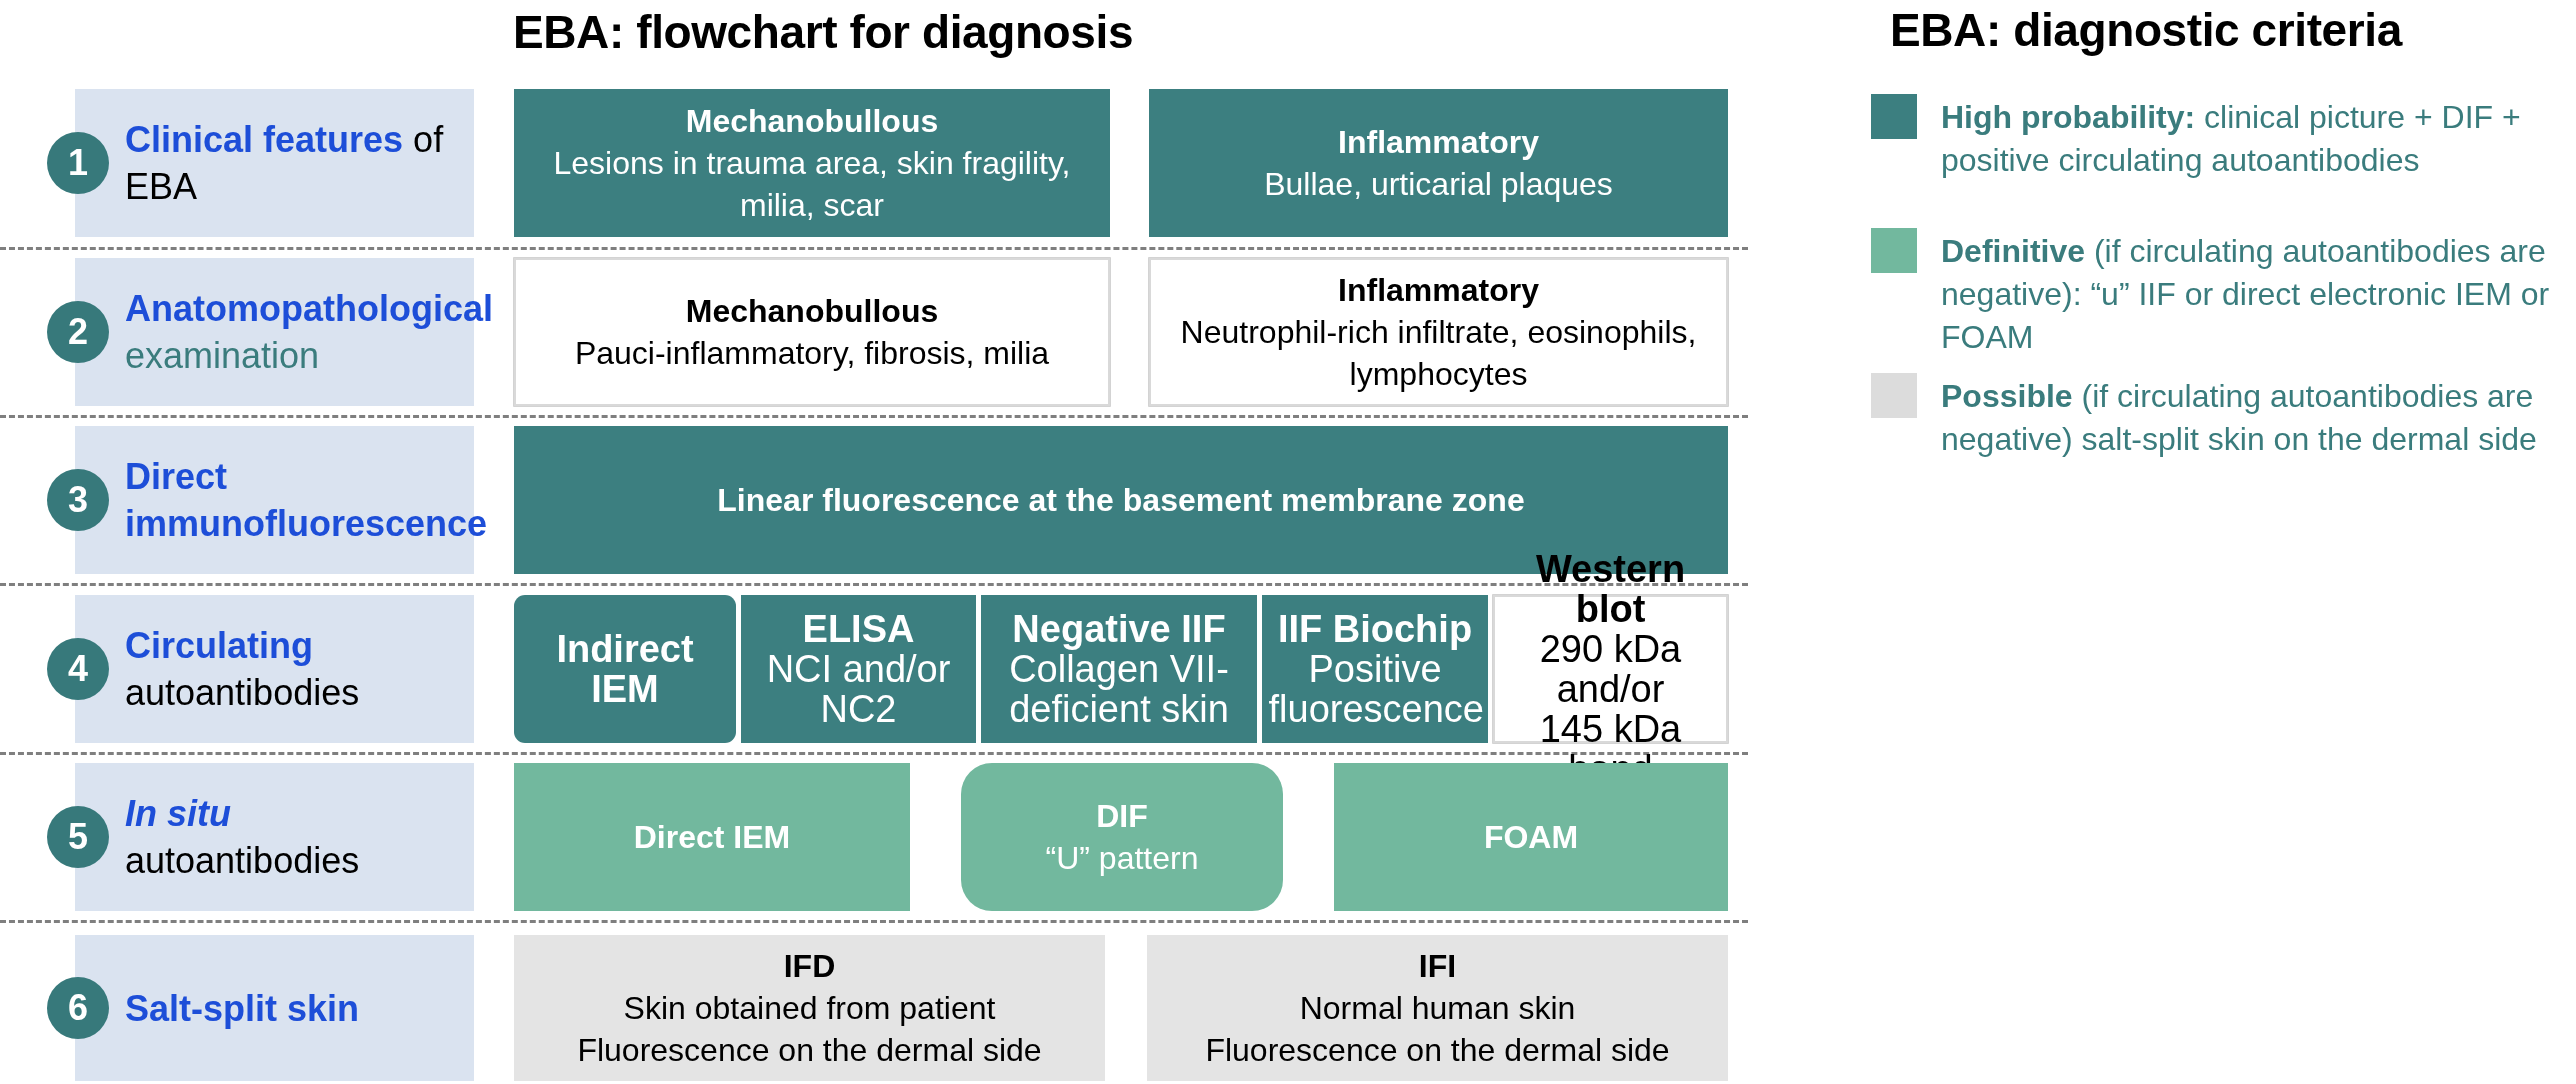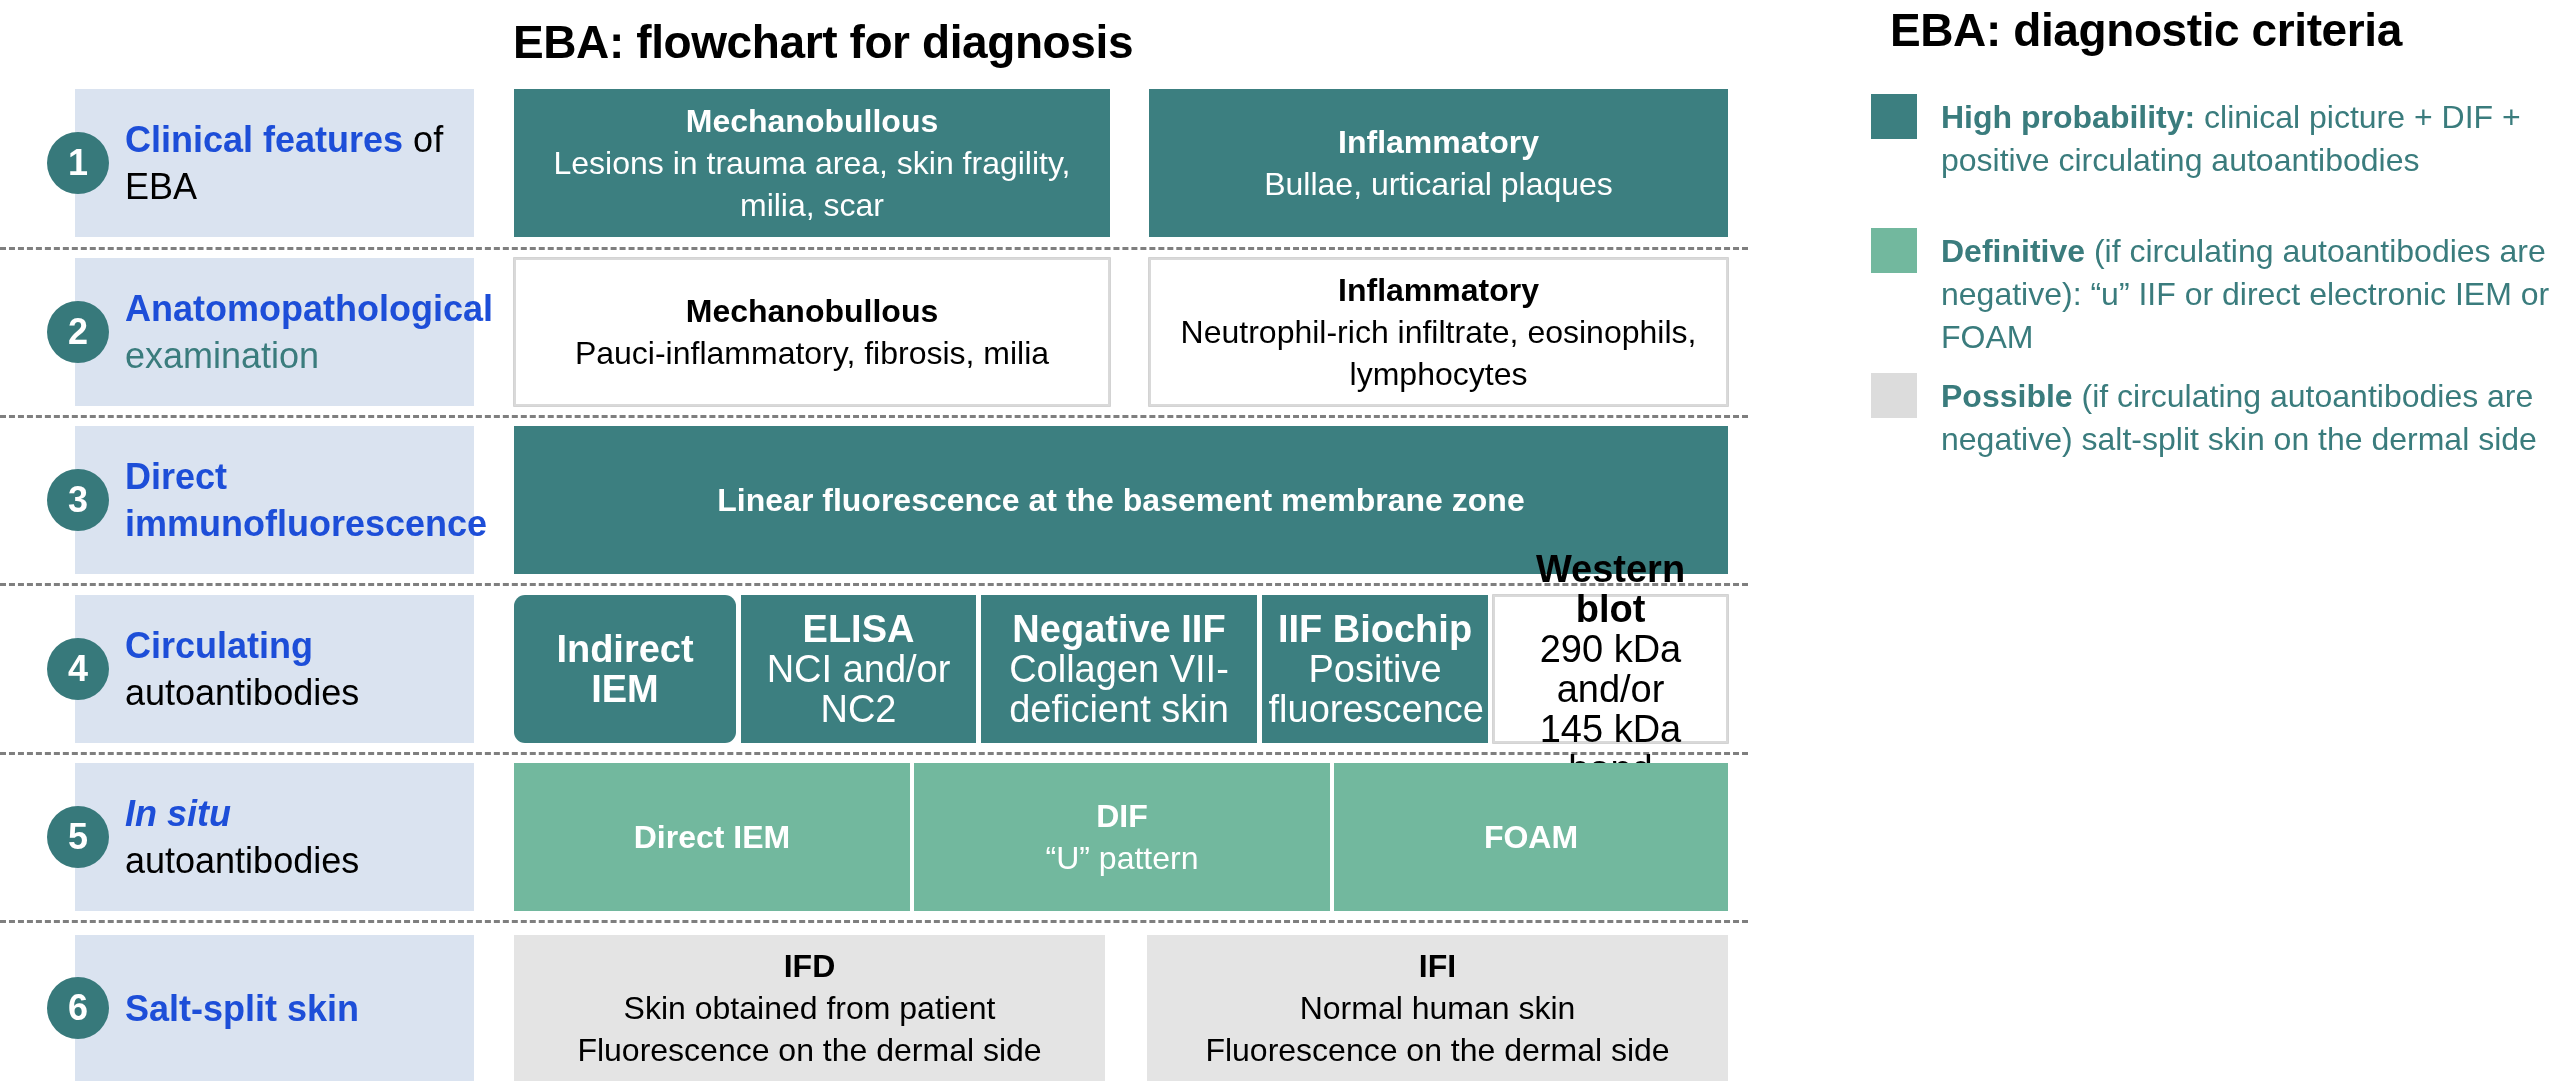--- a/index.html
+++ b/index.html
@@ -4,21 +4,21 @@
 <style>
   html,body { margin:0; padding:0; background:#ffffff; }
   .canvas {
     position:relative; width:2576px; height:1085px; background:#ffffff;
     font-family:"Liberation Sans", sans-serif; overflow:hidden;
   }
   .title {
     position:absolute; font-weight:bold; font-size:46px; color:#000;
     letter-spacing:-0.4px; white-space:nowrap;
   }
-  #title-left  { left:513px;  top:15px;text-align:center; }
+  #title-left  { left:513px;  top:5px;text-align:center; }
   #title-right { left:1890px; top:3.2px; }
 
   .row { position:absolute; left:0; width:1748px; }
   .circle {
     position:absolute; left:47px; top:50%; transform:translateY(-50%);
     width:62px; height:62px; border-radius:50%; background:#37797B;
     color:#fff; font-weight:bold; font-size:36px;
     display:flex; align-items:center; justify-content:center; z-index:2;
   }
   .labelbox {
@@ -158,21 +158,21 @@
 
   <div class="row accent-italic" style="top:763px;height:148px;">
     <div class="circle">5</div>
     <div class="labelbox">
       <div><span class="accent">In situ</span><span class="plain"> autoantibodies</span></div>
     </div>
     <div class="flow">
       <div class="box green" style="width:396px;">
         <div class="head">Direct IEM</div>
       </div>
-      <div class="box green" style="width:416px;">
+      <div class="box green" style="width:322px;border-radius:31px;">
         <div class="head">DIF</div>
         <div>“U” pattern</div>
       </div>
       <div class="box green" style="width:394px;">
         <div class="head">FOAM</div>
       </div>
     </div>
   </div>
   <div class="sep" style="top:920px;"></div>
 

